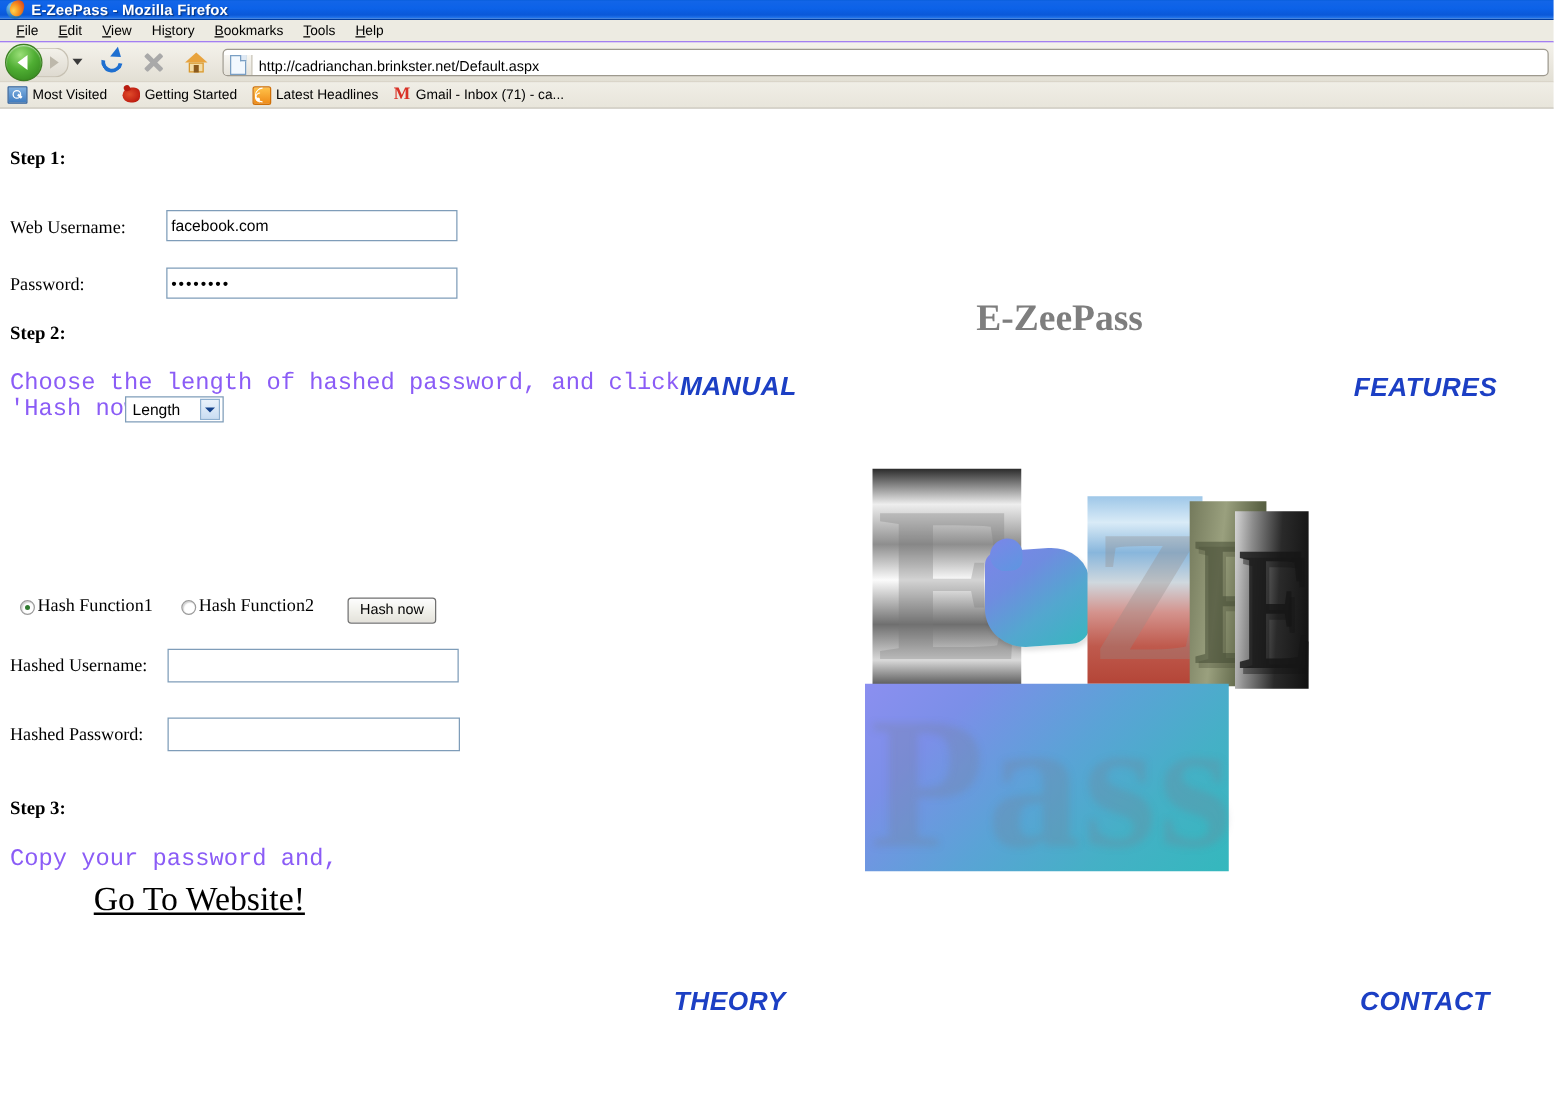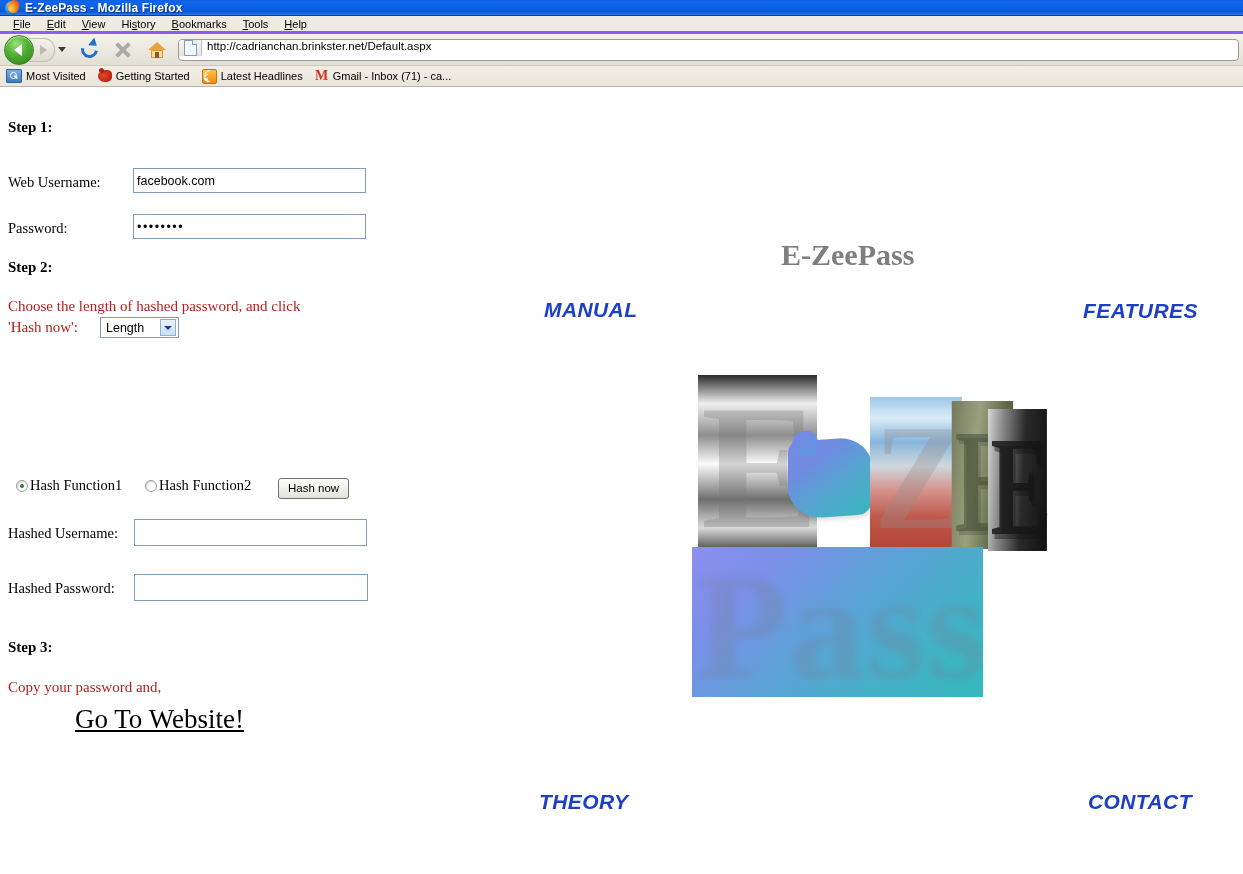--- a/index.html
+++ b/index.html
@@ -52,21 +52,21 @@
     white-space: nowrap;
   }
 
   
   .menubar {
     height: 18px;
     background: #edebe2;
     display: flex;
     align-items: center;
     padding-left: 5px;
-    border-bottom: 3px solid #8b5cf6;
+    border-bottom: 1px solid #8b5cf6;
     box-sizing: border-box;
   }
   .menu-item {
     font-size: 11px;
     color: #000000;
     padding: 0 8px;
     white-space: nowrap;
     cursor: default;
   }
   .menu-item u { text-decoration: underline; }
@@ -179,21 +179,21 @@
   .ico-home .door {
     position: absolute; top: 10px; left: 7px;
     width: 4px; height: 6px; background: #8a5a1e;
   }
   
   .urlwrap {
     flex: 1 1 auto;
     height: 22px;
     margin-left: 4px;
     display: flex;
-    align-items: flex-start;
+    align-items: flex-end;
     background: #ffffff;
     border: 1px solid #9d998e;
     border-radius: 4px;
     overflow: hidden;
     box-sizing: border-box;
   }
   .url-favbox {
     width: 22px;
     background: linear-gradient(to bottom, #f7f6f2, #e6e3da);
     border-right: 1px solid #c6c1b4;
@@ -326,23 +326,23 @@
     font-weight: bold;
     color: #000;
   }
   .lbl-ser {
     font-family: "Liberation Serif", serif;
     font-size: 14.5px;
     color: #000;
     white-space: nowrap;
   }
   .para {
-    font-family: Liberation Serif, serif;
-    font-size: 15px;
-    color: #b91c1c;
+    font-family: Liberation Mono, monospace;
+    font-size: 19px;
+    color: #8b5cf6;
     line-height: 20px;
   }
   .tb {
     font-family: "Liberation Sans", sans-serif;
     font-size: 12.5px;
     color: #000;
     background: #ffffff;
     border: 1px solid #7f9db9;
     box-sizing: border-box;
     padding: 0 3px;

